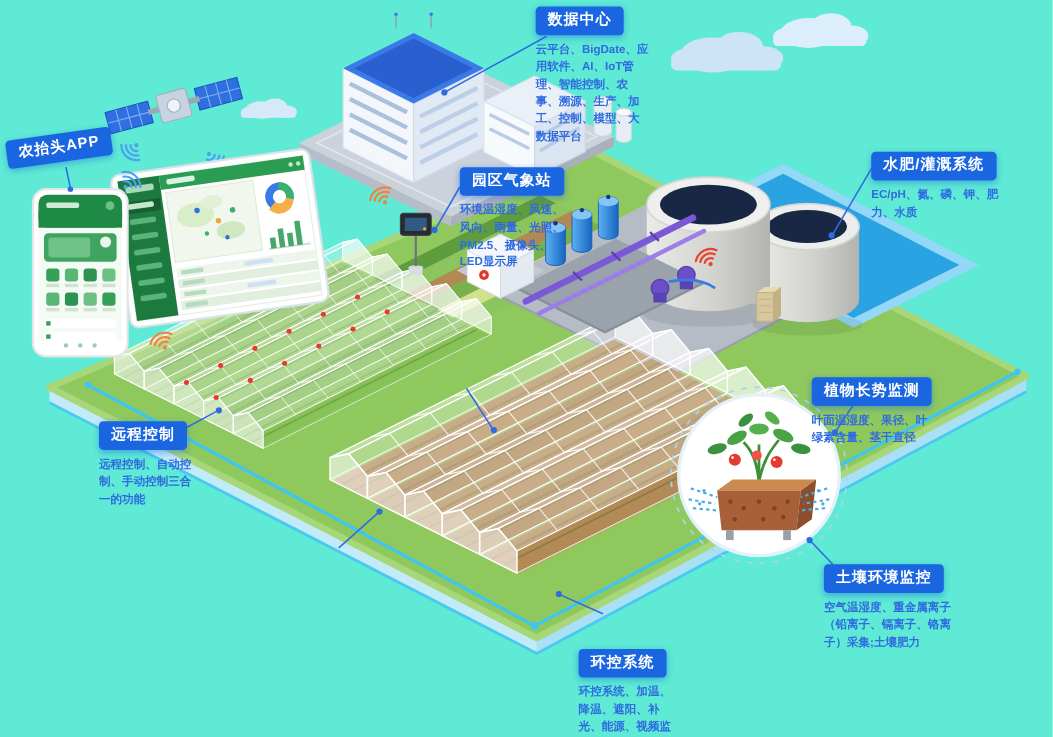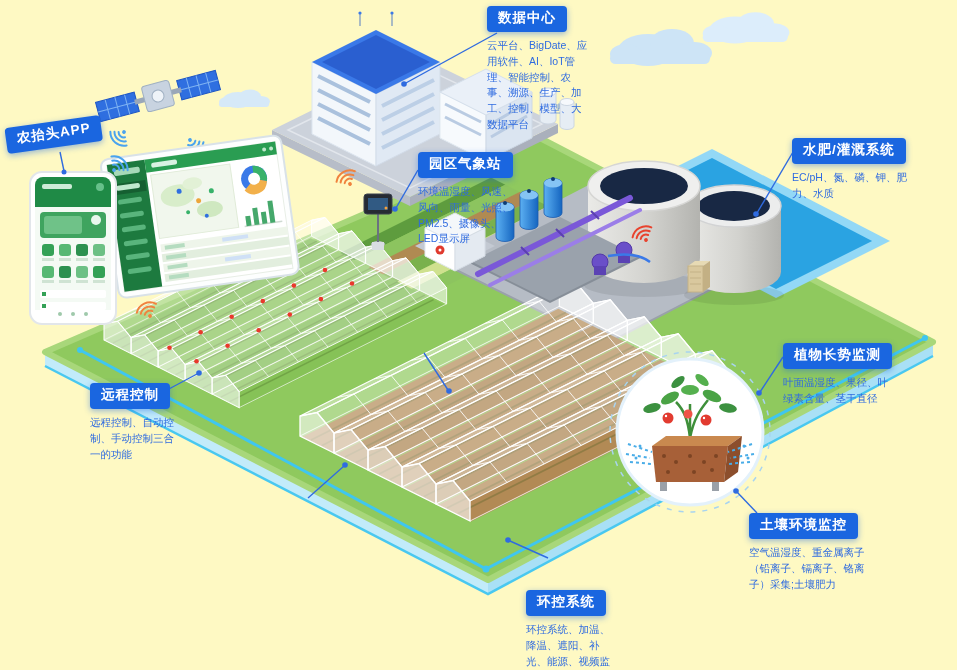--- a/index.html
+++ b/index.html
@@ -1,24 +1,24 @@
 <!DOCTYPE html>
 <html><head>
 <meta charset="utf-8">
 <style>
   *{margin:0;padding:0;box-sizing:border-box}
   html,body{width:957px;height:670px}
   body{background:#ffffff;font-family:"Liberation Sans",sans-serif;overflow:hidden}
-  .stage{position:relative;width:957px;height:670px;background:#fef9c3}
+  .stage{position:relative;width:957px;height:670px;background:#5eead4}
   svg.scene{position:absolute;left:0;top:0}
   .callout{position:absolute;z-index:6}
   .pill{display:inline-block;background:#1a66e0;color:#fff;font-size:13.5px;font-weight:bold;
         letter-spacing:1px;padding:3px 11px 5px;border-radius:4px;white-space:nowrap;
         box-shadow:0 2px 6px rgba(26,102,224,.45)}
-  .desc{margin-top:6px;color:#2f6be0;font-size:10.5px;line-height:1.5;font-weight:400}
+  .desc{margin-top:6px;color:#2f6be0;font-size:10.5px;line-height:1.5;font-weight:700}
   .rot{transform:rotate(-8deg);transform-origin:left bottom;display:inline-block}
 </style>
 </head>
 <body>
 
 <div class="stage">
 
 <svg class="scene" width="957" height="670" viewBox="0 0 957 670">
   <defs>
     <linearGradient id="gradTank" x1="0" y1="0" x2="1" y2="0">
@@ -394,21 +394,21 @@
   <div class="pill">园区气象站</div>
   <div class="desc">环境温湿度、风速、风向、雨量、光照、PM2.5、摄像头、LED显示屏</div>
 </div>
 
 <div class="callout" style="left:792px;top:138px;width:124px">
   <div class="pill">水肥/灌溉系统</div>
   <div class="desc">EC/pH、氮、磷、钾、肥力、水质</div>
 </div>
 
 
-<div class="callout" style="left:783px;top:343px;width:108px">
+<div class="callout" style="left:738px;top:343px;width:108px">
   <div class="pill">植物长势监测</div>
   <div class="desc">叶面温湿度、果径、叶绿素含量、茎干直径</div>
 </div>
 
 <div class="callout" style="left:90px;top:383px;width:86px">
   <div class="pill">远程控制</div>
   <div class="desc">远程控制、自动控制、手动控制三合一的功能</div>
 </div>
 
 

